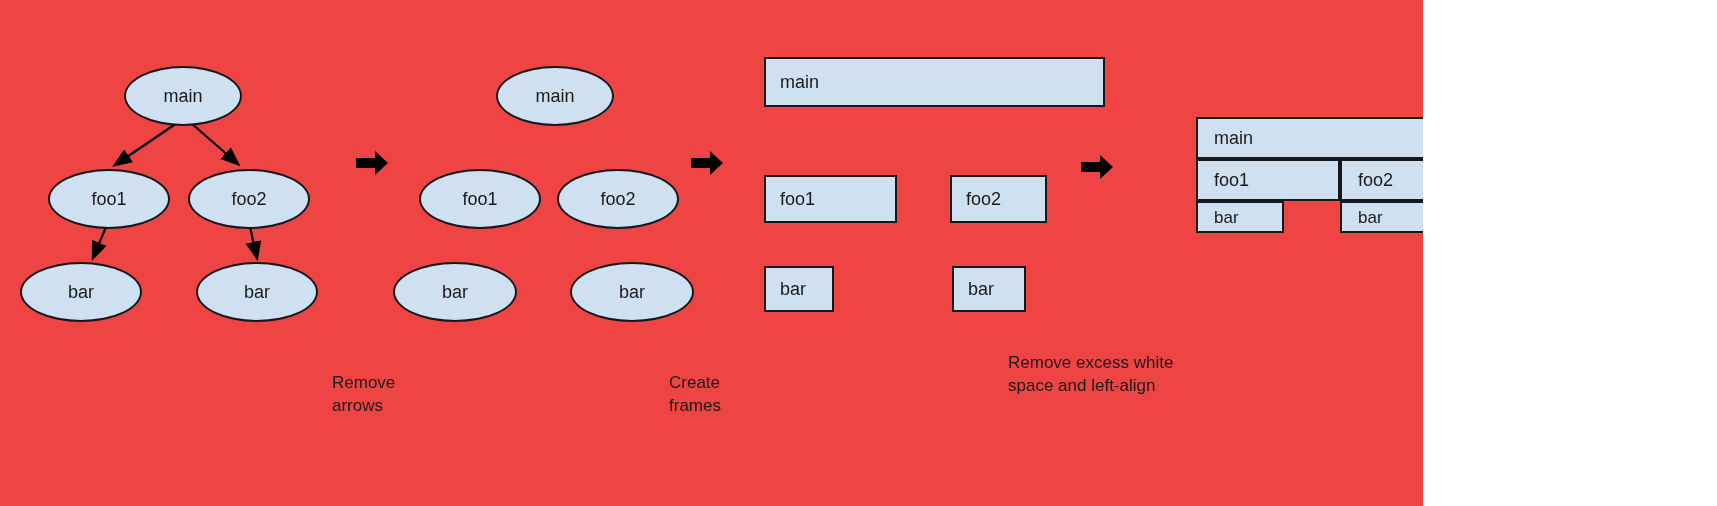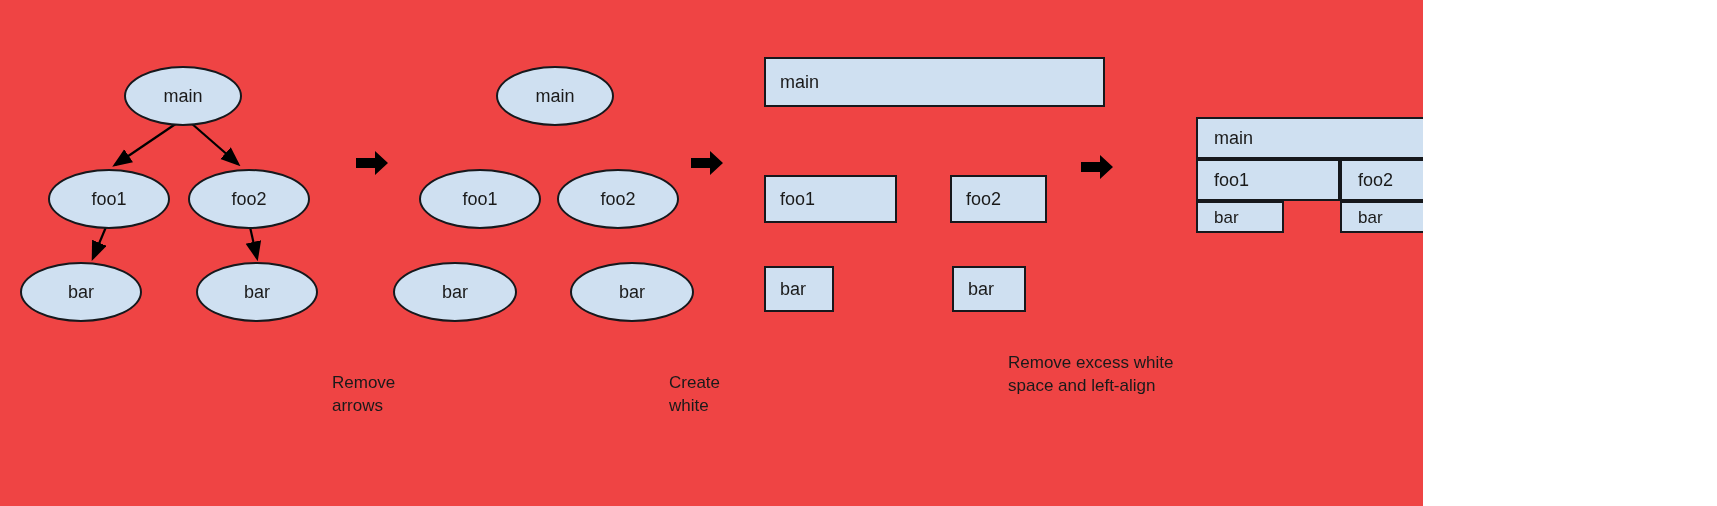--- a/index.html
+++ b/index.html
@@ -157,21 +157,21 @@
     <div class="rect" style="left:950px; top:175px; width:97px; height:48px;">
       <span>foo2</span>
     </div>
     <div class="rect" style="left:764px; top:266px; width:70px; height:46px;">
       <span>bar</span>
     </div>
     <div class="rect" style="left:952px; top:266px; width:74px; height:46px;">
       <span>bar</span>
     </div>
     <div class="caption" style="left:669px; top:372px;">Create
-white</div>
+frames</div>
   </div>
 
   <svg class="block-arrow" style="left:1081px; top:155px;" viewBox="0 0 32 24" xmlns="http://www.w3.org/2000/svg">
     <path d="M0,7 L19,7 L19,0 L32,12 L19,24 L19,17 L0,17 Z" fill="#000000"></path>
   </svg>
 
   <div>
     <div class="rect" style="left:1196px; top:117px; width:333px; height:42px; padding-left:16px;">
       <span>main</span>
     </div>

